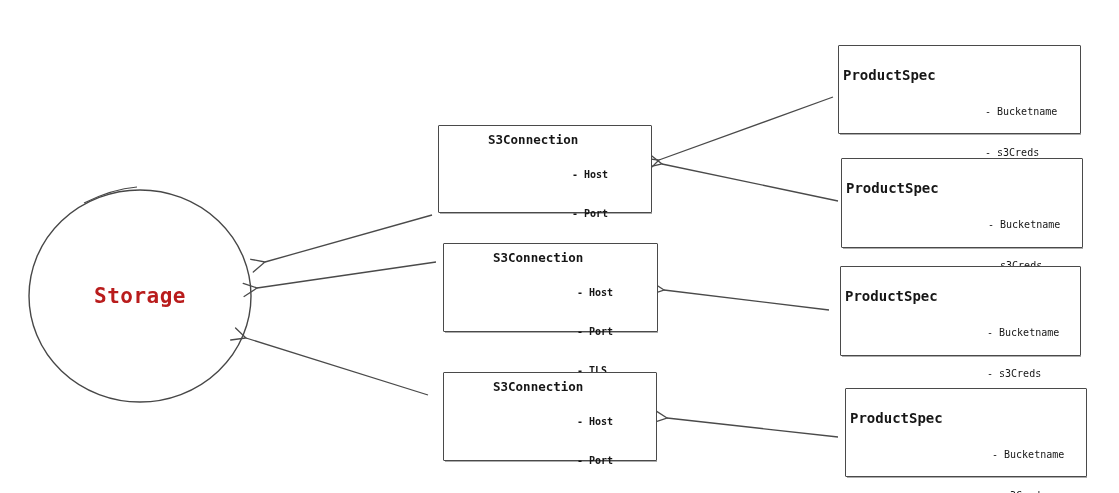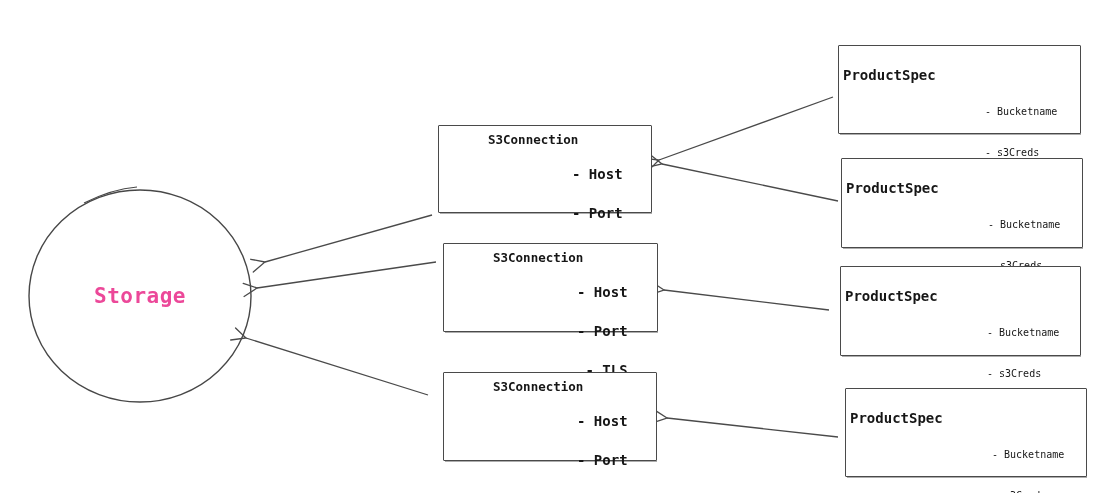--- a/index.html
+++ b/index.html
@@ -36,26 +36,25 @@
     font-size: 12.5px;
     font-weight: 700;
     color: #161616;
     white-space: nowrap;
     margin-left: 41px;
   }
   .s3c-attrs {
     position: absolute;
     left: 133px;
     top: 16px;
-    font-size: 14px;
+    font-size: 10px;
     font-weight: 700;
     line-height: 13px;
     color: #161616;
     white-space: pre;
-    text-align: right;
   }
   .ps-title {
     position: absolute;
     left: 4px;
     top: 21px;
     font-size: 14px;
     font-weight: 700;
     color: #161616;
     white-space: nowrap;
   }
@@ -72,21 +71,21 @@
   .attr-line { display: block; }
   #storage-label {
     position: absolute;
     left: 50px;
     top: 284px;
     width: 180px;
     text-align: center;
     font-size: 21px;
     font-weight: 600;
     letter-spacing: 0.5px;
-    color: #ec4899;
+    color: #b91c1c;
   }
 </style>
 </head>
 <body>
 
 <div id="canvas">
 
   <svg id="arrow-layer" viewBox="0 0 1119 493" xmlns="http://www.w3.org/2000/svg">
     <defs>
       <marker id="ah" viewBox="0 0 20 20" refX="2" refY="10" markerWidth="20" markerHeight="20" orient="auto" markerUnits="userSpaceOnUse">

